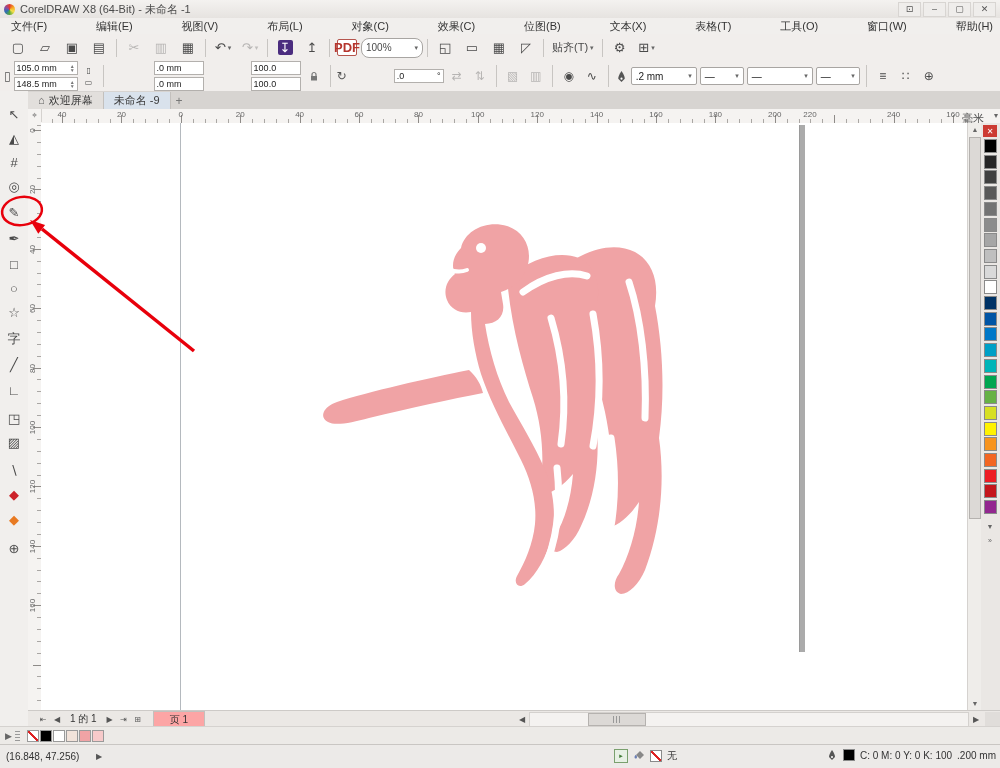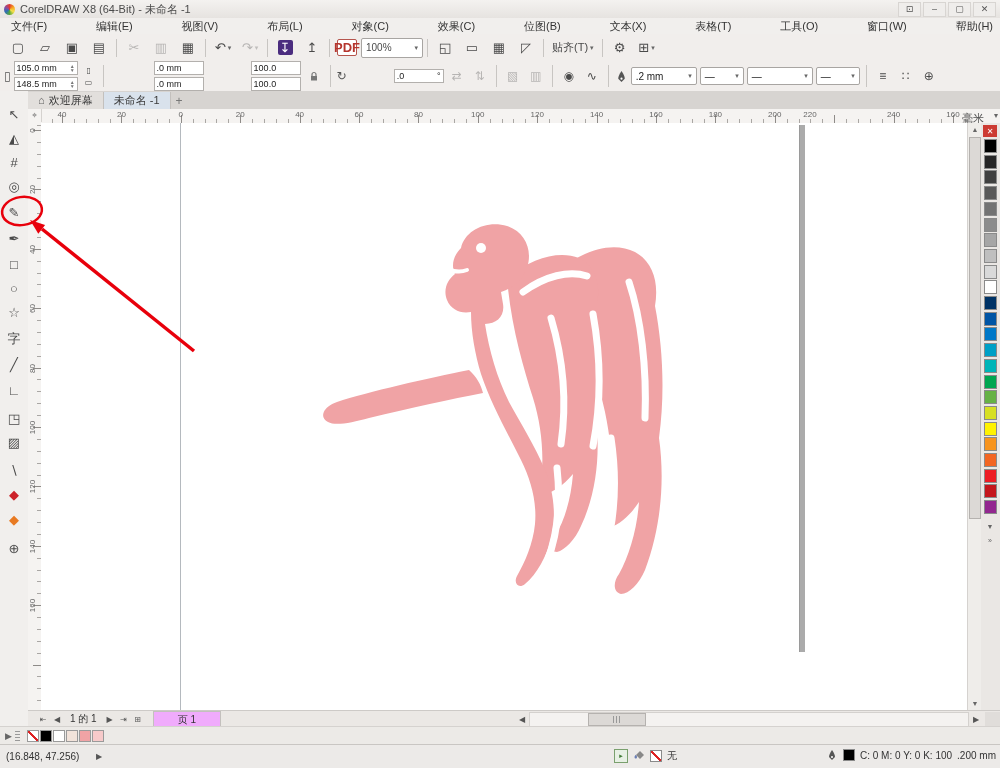--- a/index.html
+++ b/index.html
@@ -19,21 +19,21 @@
   
   #menubar{left:0;top:18px;right:0;height:16px;background:#f1efed;border-bottom:1px solid #dad7d4;display:flex;align-items:center;padding-left:4px;justify-content:space-between;}
   .menu-item{padding:0 7px;font-size:11px;color:#333;}
 
   
   #toolbar{left:0;top:34px;right:0;height:27px;background:#f1eeec;border-bottom:1px solid #d5d2cf;display:flex;align-items:center;padding:0 5px;gap:1px;}
   .tb-btn{height:22px;min-width:22px;display:flex;align-items:center;justify-content:center;border-radius:2px;color:#4a4a4a;padding:0 2px;}
   .tb-btn .glyph{font-size:13px;}
   .tb-sep{width:1px;height:18px;background:#c8c5c2;margin:0 3px;}
   .dd{font-size:7px;color:#666;margin-left:2px;}
-  .combo{border:1px solid #a8a5a2;background:#fff;height:18px;min-width:52px;justify-content:space-between;padding:0 4px;font-size:10px;border-radius:2px;}
+  .combo{border:1px solid #a8a5a2;background:#fff;height:18px;min-width:52px;justify-content:space-between;padding:0 4px;font-size:10px;border-radius:8px;}
   .badge{background:#4b2d7f;color:#fff;width:15px;height:15px;display:flex;align-items:center;justify-content:center;border-radius:2px;font-size:11px;}
   .pdf-badge{border:1px solid #b5554d;color:#b5352d;font-size:7px;font-weight:bold;width:18px;height:15px;display:flex;align-items:center;justify-content:center;background:#fff;border-radius:2px;}
   .textdd{font-size:11px;padding:0 4px;}
 
   
   #propbar{left:0;top:61px;right:0;height:30px;background:#f1eeec;border-bottom:1px solid #cfccc9;display:flex;align-items:center;padding:0 4px;gap:4px;}
   .pb-group{display:flex;align-items:center;gap:3px;}
   .stack{display:flex;flex-direction:column;gap:2px;text-align:center;}
   .mini-field{width:58px;height:12px;background:#fff;border:1px solid #b3b0ad;font-size:9px;display:flex;align-items:center;justify-content:space-between;padding:0 2px;color:#222;}
   .mini-field.small{width:44px;margin-left:44px;}
@@ -83,21 +83,21 @@
   
   #palette{left:981px;top:123px;width:19px;height:587px;background:#eae7e4;}
   #palette-close{position:absolute;left:2px;top:2px;width:14px;height:12px;background:#cc3b33;color:#fff;font-size:8px;display:flex;align-items:center;justify-content:center;}
   .pal-swatch{position:absolute;left:3px;width:13px;height:14px;border:1px solid #8a8a8a;box-sizing:border-box;}
   .pal-btn{position:absolute;left:2px;width:14px;height:12px;display:flex;align-items:center;justify-content:center;font-size:7px;color:#666;}
 
   
   #scrollrow{left:28px;top:710px;right:0;height:16px;background:#ebe8e5;border-top:1px solid #cdcac7;display:flex;align-items:center;padding-left:8px;font-size:10px;}
   .nav-btn{width:14px;height:13px;display:flex;align-items:center;justify-content:center;font-size:8px;color:#555;}
   #page-info{margin:0 6px;color:#333;font-size:10px;}
-  .page-tab{height:15px;background:#f0abfc;border:1px solid #c3c0bd;border-bottom:none;padding:0 24px;font-size:10px;display:flex;align-items:center;margin-left:8px;color:#333;}
+  .page-tab{height:15px;background:#fca5a5;border:1px solid #c3c0bd;border-bottom:none;padding:0 16px;font-size:10px;display:flex;align-items:center;margin-left:8px;color:#333;}
   #hs-area{margin-left:auto;display:flex;align-items:center;}
   #hs-track{position:relative;width:438px;height:13px;background:#f4f2f0;border:1px solid #d4d1ce;}
   #hs-thumb{position:absolute;left:58px;top:0;bottom:0;width:56px;background:#dcd9d6;border:1px solid #b5b2af;display:flex;align-items:center;justify-content:center;}
   .grip{width:8px;height:7px;background:repeating-linear-gradient(90deg,#999 0 1px,transparent 1px 3px);}
   #scroll-corner{width:15px;height:15px;background:#e0ddda;margin-left:2px;}
 
   
   #docpal{left:0;top:726px;right:0;height:18px;background:#eceae7;border-top:1px solid #d5d2cf;display:flex;align-items:center;gap:3px;padding-left:5px;}
   #docpal .expander{font-size:9px;color:#666;}
   #docpal .gripv{width:5px;height:10px;background:repeating-linear-gradient(180deg,#999 0 1px,transparent 1px 3px);}
@@ -372,21 +372,21 @@
         <div class="glyph">⊕</div>
       </div>
     </div>
 
   <div id="tabrow" class="abs">
     <div class="doc-tab">
       <span class="glyph">⌂</span>
       <span>欢迎屏幕</span>
     </div>
     <div class="doc-tab active">
-      <span>未命名 -1</span>
+      <span>未命名 -9</span>
     </div>
     <div class="newtab">+</div>
   </div>
 
   <div id="hruler" class="abs">
     <div id="ruler-corner">⌖</div>
     <div class="tickminor"></div>
     <div class="tickmajor"></div>
     <span id="ruler-unit">毫米</span>
     <span id="ruler-flyout">▾</span>

